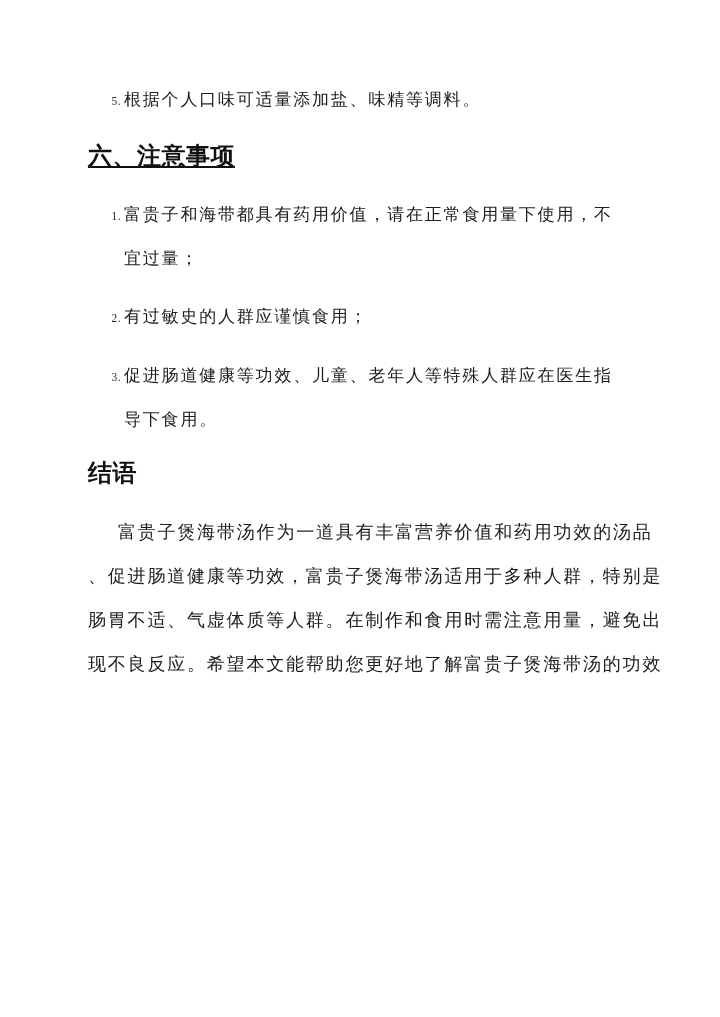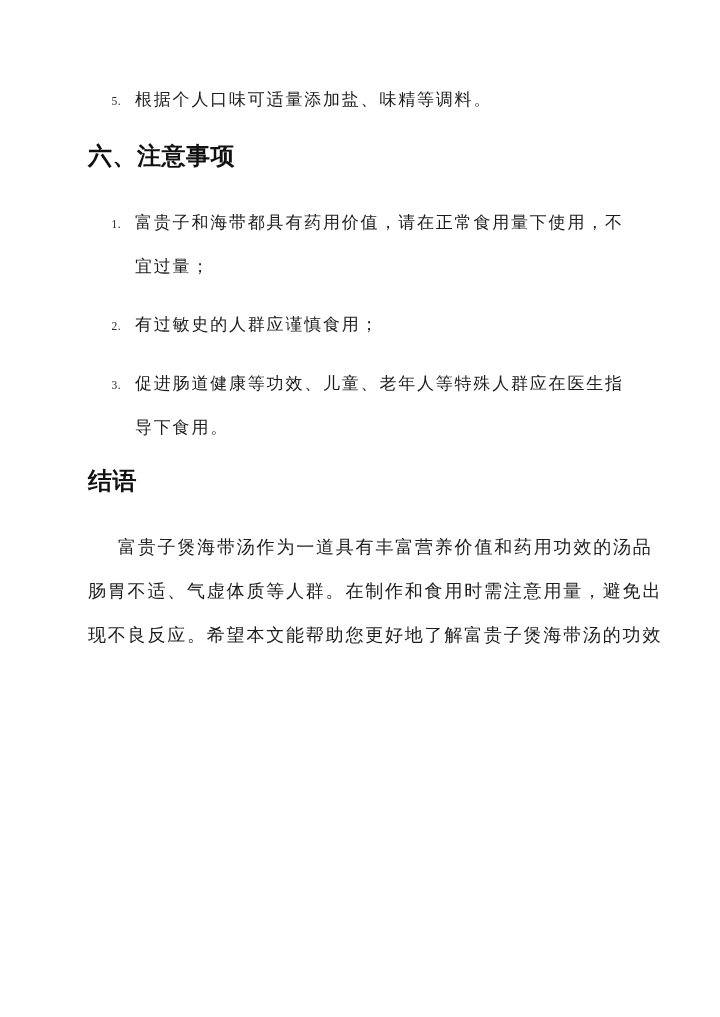--- a/index.html
+++ b/index.html
@@ -28,37 +28,37 @@
   }
   .doc-item + .doc-item { margin-top: 14px; }
   .doc-item .num {
     flex: 0 0 33px;
     text-align: right;
     font-size: 11.5px;
     color: #2a2a2a;
     letter-spacing: 0.5px;
   }
   .doc-item .itext {
-    margin-left: 14px;
+    margin-left: 3px;
     width: 507px;
     font-size: 17px;
     line-height: 44px;
     letter-spacing: 1.8px;
   }
   
   h2.doc-heading {
     font-size: 24px;
     line-height: 34px;
     font-weight: bold;
     letter-spacing: 0.5px;
     color: #111111;
     margin: 0;
   }
-  #heading-notes { margin-top: 16px; margin-bottom: 28px; }
-  #heading-conclusion { margin-top: 14px; margin-bottom: 27px; }
+  #heading-notes { margin-top: 16px; margin-bottom: 20px; text-decoration: underline; }
+  #heading-conclusion { margin-top: 14px; margin-bottom: 20px; }
   
   #notes-list { margin-top: 0; }
   
   .para .pline {
     width: 547px;
     font-size: 18px;
     line-height: 44px;
     letter-spacing: 1.8px;
     white-space: nowrap;
   }
@@ -89,18 +89,19 @@
       <div class="doc-item bodytext">
         <span class="num">3.</span>
         <span class="itext">促进肠道健康等功效、儿童、老年人等特殊人群应在医生指导下食用。</span>
       </div>
     </div>
 
     <h2 class="doc-heading" id="heading-conclusion">结语</h2>
 
     <div class="para">
       <div class="pline first">富贵子煲海带汤作为一道具有丰富营养价值和药用功效的汤品</div>
+      <div class="pline">、促进肠道健康等功效，富贵子煲海带汤适用于多种人群，特别是</div>
       <div class="pline">肠胃不适、气虚体质等人群。在制作和食用时需注意用量，避免出</div>
       <div class="pline">现不良反应。希望本文能帮助您更好地了解富贵子煲海带汤的功效</div>
     </div>
 
   </div>
 </div>
 
 </body></html>

